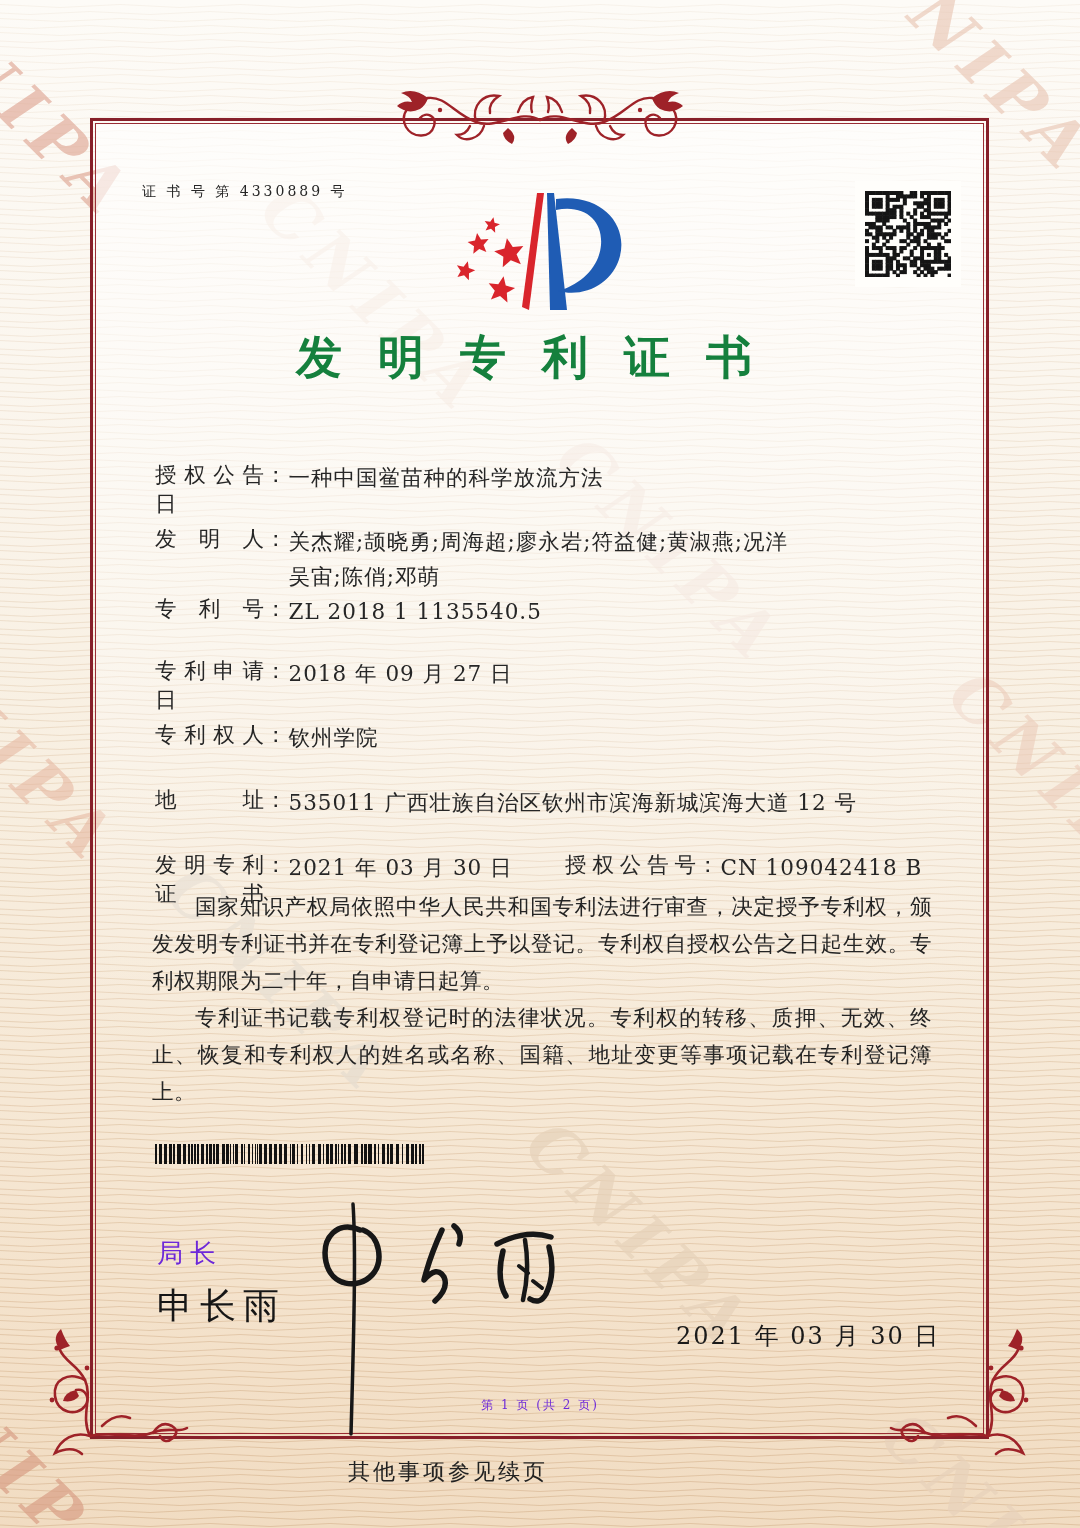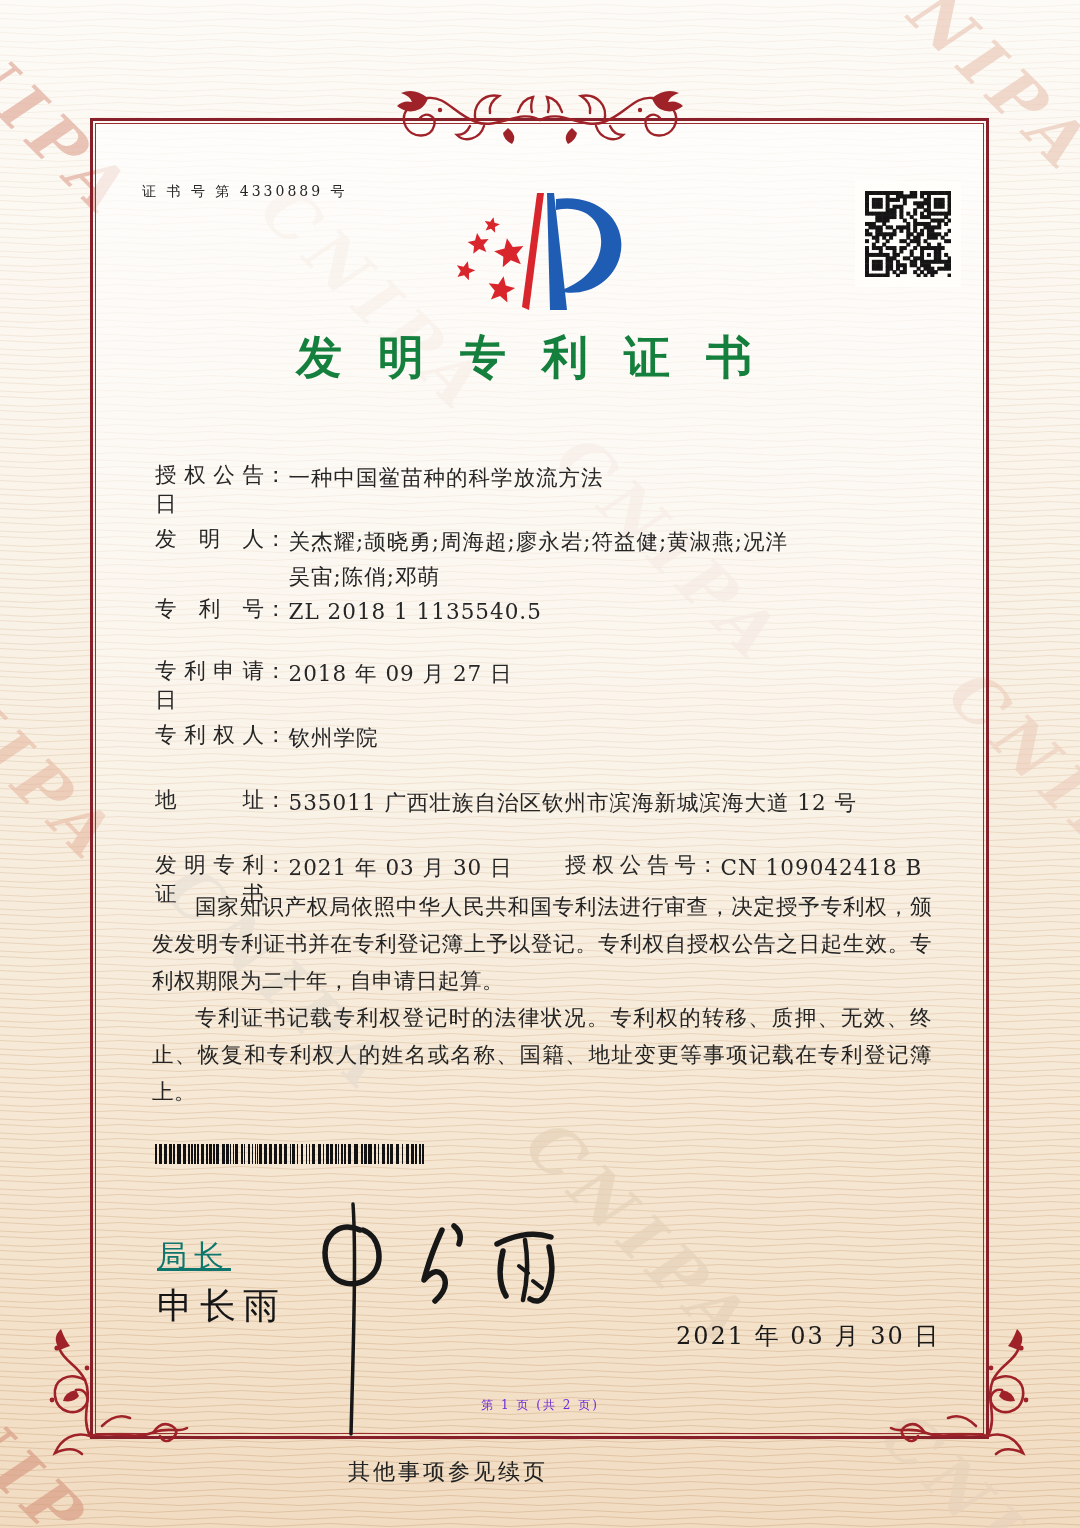--- a/index.html
+++ b/index.html
@@ -46,21 +46,21 @@
   .frow{left:155px;width:790px;font-size:21.5px;color:#262626;}
   .flabel{display:inline-block;width:110px;text-align:justify;text-align-last:justify;vertical-align:top;letter-spacing:1px;}
   .fcolon{display:inline-block;vertical-align:top;}
   .fvalue{display:inline-block;margin-left:2px;vertical-align:top;white-space:pre-line;line-height:35px;max-width:620px;letter-spacing:1px;}
   .fpair2{position:absolute;left:410px;top:0;}
   #row-f0{top:460px;} #row-f1{top:524px;} #row-f2{top:594px;}
   #row-f3{top:656px;} #row-f4{top:720px;} #row-f5{top:785px;} #row-f6{top:850px;}
   #paras{left:152px;top:888px;width:780px;font-size:21.5px;line-height:37px;text-align:justify;color:#242424;letter-spacing:.5px;}
   #paras p{margin:0;text-indent:2em;}
   #barcode{left:155px;top:1144px;}
-  #signer-role{left:157px;top:1236px;font-family:"DejaVu Sans","Liberation Sans",sans-serif;font-size:30px;letter-spacing:7px;color:#0f766e;text-decoration:underline;}
+  #signer-role{left:157px;top:1236px;font-family:"DejaVu Sans","Liberation Sans",sans-serif;font-size:26px;letter-spacing:7px;color:#6d28d9;}
   #signer-name{left:157px;top:1282px;font-family:Liberation Serif, serif;font-size:36px;letter-spacing:7px;color:#161616;}
   #sig{left:292px;top:1188px;}
   #grant-date{left:676px;top:1320px;font-size:24px;letter-spacing:2px;white-space:pre;color:#1a1a1a;}
   #page-num{left:0;top:1397px;width:1080px;text-align:center;font-size:12px;letter-spacing:2px;color:#6d28d9;}
   #footer-note{left:0;top:1457px;width:896px;text-align:center;font-size:22px;letter-spacing:3px;color:#222;}
 </style>
 </head>
 <body>
 
 <svg id="waves" width="1080" height="1528">

